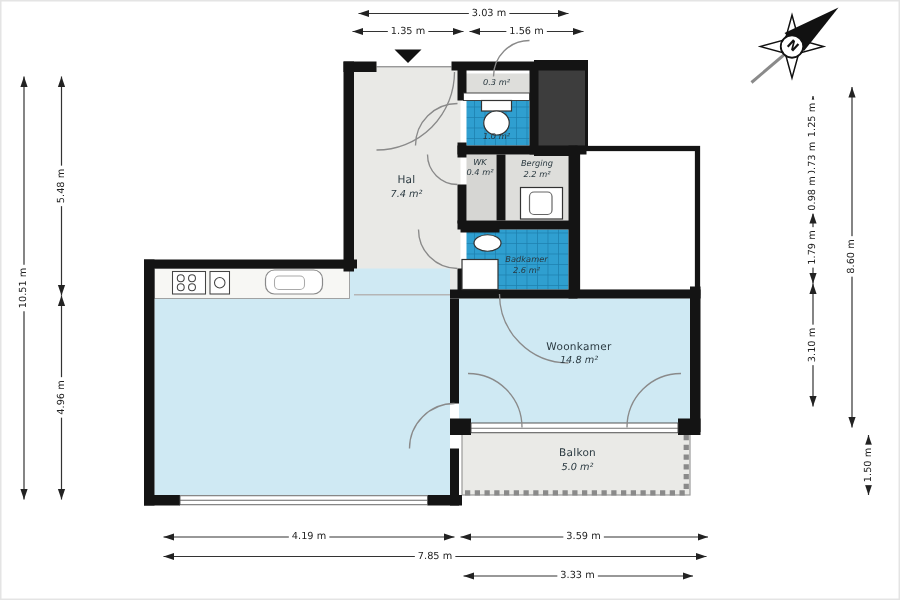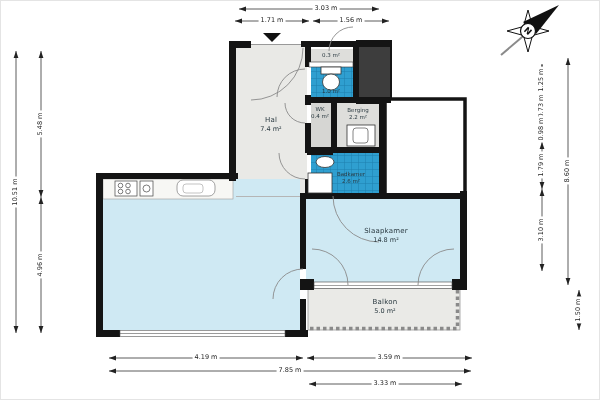--- a/index.html
+++ b/index.html
@@ -13,21 +13,21 @@
     position:absolute;transform:translate(-50%,-50%);
     background:#fff;padding:0 2px;font-size:6.5px;color:#222;
     white-space:nowrap;line-height:1.1;
   }
   .dim.v{transform:translate(-50%,-50%) rotate(-90deg);}
   .room-label{
     position:absolute;transform:translate(-50%,-50%);
     text-align:center;color:#2a3940;line-height:1.3;white-space:nowrap;
   }
   .room-label .rn{font-size:7px;letter-spacing:.2px;}
-  .room-label .ra{font-size:6.5px;}
+  .room-label .ra{font-size:6.5px;font-style:italic;}
   .room-label.tiny .ra{font-size:5.5px;}
   .compass-n{
     position:absolute;left:527px;top:30px;
     transform:translate(-50%,-50%) rotate(42deg);
     font-size:8.5px;font-weight:bold;color:#111;
   }
 </style>
 </head>
 <body>
 
@@ -172,30 +172,30 @@
 </div>
 <div class="room-label tiny" style="left:357px;top:113px">
   <div class="ra">Berging</div>
   <div class="ra">2.2 m²</div>
 </div>
 <div class="room-label tiny" style="left:350px;top:177px">
   <div class="ra">Badkamer</div>
   <div class="ra">2.6 m²</div>
 </div>
 <div class="room-label" style="left:385px;top:235px">
-  <div class="rn">Slaapkamer</div>
+  <div class="rn">Woonkamer</div>
   <div class="ra">14.8 m²</div>
 </div>
 <div class="room-label" style="left:384px;top:306px">
   <div class="rn">Balkon</div>
   <div class="ra">5.0 m²</div>
 </div>
 
 <span class="dim" style="left:325px;top:8px">3.03 m</span>
-<span class="dim" style="left:271px;top:20px">1.71 m</span>
+<span class="dim" style="left:271px;top:20px">1.35 m</span>
 <span class="dim" style="left:350px;top:20px">1.56 m</span>
 <span class="dim v" style="left:15px;top:191px">10.51 m</span>
 <span class="dim v" style="left:40px;top:123px">5.48 m</span>
 <span class="dim v" style="left:40px;top:264px">4.96 m</span>
 <span class="dim v" style="left:541px;top:79px">1.25 m</span>
 <span class="dim v" style="left:541px;top:105px">0.73 m</span>
 <span class="dim v" style="left:541px;top:128px">0.98 m</span>
 <span class="dim v" style="left:541px;top:164px">1.79 m</span>
 <span class="dim v" style="left:541px;top:229px">3.10 m</span>
 <span class="dim v" style="left:567px;top:170px">8.60 m</span>

